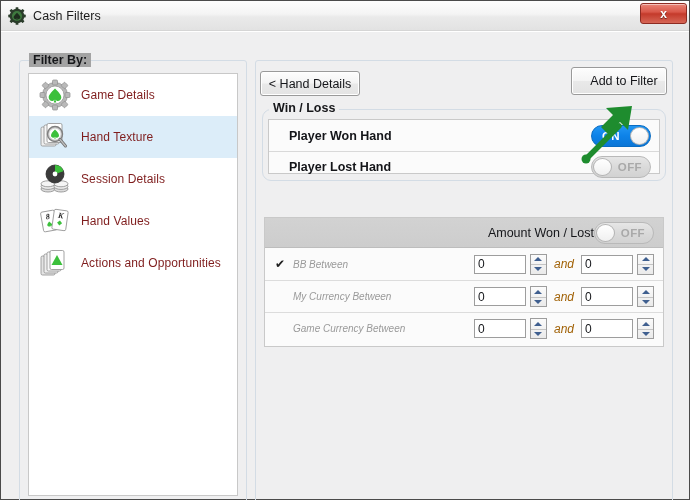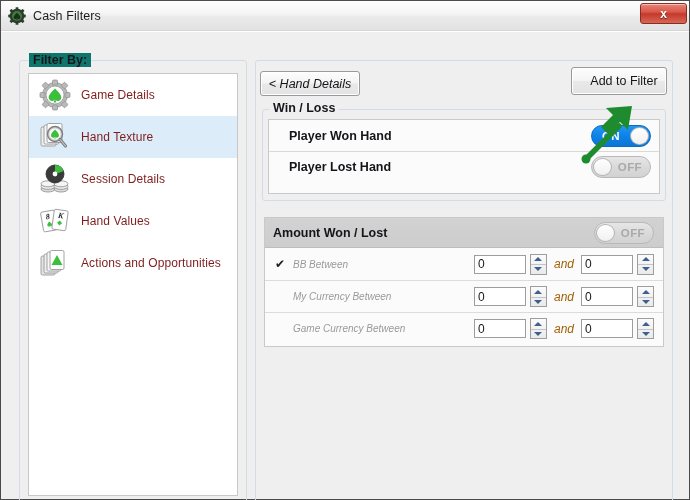--- a/index.html
+++ b/index.html
@@ -63,21 +63,21 @@
   
   .groupbox {
     position: absolute;
     border: 1px solid #d3dce5;
     border-radius: 3px;
     background: transparent;
   }
   .groupbox > .gb-title {
     position: absolute;
     top: -8px; left: 9px;
-    background: #0f766e;
+    background: #a3a3a3;
     padding: 0 4px;
     font-size: 12.5px;
     font-weight: bold;
     color: #16171a;
   }
   #filterby-group { left: 18px; top: 28px; width: 228px; height: 445px; }
 
   .sidebar-list {
     position: absolute;
     left: 8px; top: 12px; right: 8px; bottom: 8px;
@@ -118,29 +118,29 @@
     background: linear-gradient(to bottom, #fdfdfd 0%, #f4f4f4 48%, #e9e9e9 52%, #e3e3e3 100%);
     border: 1px solid #9a9a9a;
     border-radius: 3px;
     box-shadow: inset 0 0 0 1px #ffffff;
     font-size: 12.5px;
     color: #15161a;
     display: flex; align-items: center; justify-content: center;
     cursor: pointer;
     font-family: "Liberation Sans", sans-serif;
   }
-  #back-button  { left: 4px;  top: 10px; width: 100px; height: 25px; font-style: italic; }
+  #back-button  { left: 4px;  top: 10px; width: 100px; height: 25px; }
   #add-filter-button { right: 5px; top: 6px; width: 96px; height: 28px; padding-left: 10px; }
 
   
   #winloss-group {
     position: absolute;
-    left: 6px; top: 48px; width: 404px; height: 92px;
+    left: 6px; top: 48px; width: 404px; height: 72px;
     border: 1px solid #d3dce5;
-    border-radius: 3px;
+    border-radius: 9px;
   }
   #winloss-group > .gb-title {
     position: absolute; top: -9px; left: 6px;
     background: #efeff0; padding: 0 4px;
     font-size: 12.5px; font-weight: bold; color: #16171a;
   }
   .rows-box {
     position: absolute;
     left: 5px; top: 9px; right: 5px; bottom: 6px;
     background: #fbfbfb;
@@ -200,22 +200,23 @@
     border: 1px solid #c9c9c9;
   }
   #amount-header {
     height: 30px;
     background: linear-gradient(to bottom, #d2d2d2 0%, #cdcdcd 100%);
     border-bottom: 1px solid #bdbdbd;
     display: flex; align-items: center;
     padding: 0 9px 0 8px;
   }
   #amount-header .hdr-title {
-    font-size: 12.5px; font-weight: bold; color: #141519;
+    font-size: 12.5px; font-weight: normal; color: #141519;
     flex: 1 1 auto;
+    text-align: right;
   }
   .amt-row {
     height: 32px;
     display: flex; align-items: center;
     padding: 0 9px 0 8px;
   }
   .amt-row + .amt-row { border-top: 1px solid #dcdcdc; }
   .check {
     width: 14px; flex: 0 0 14px;
     font-size: 12px; color: #1d1d1d;

